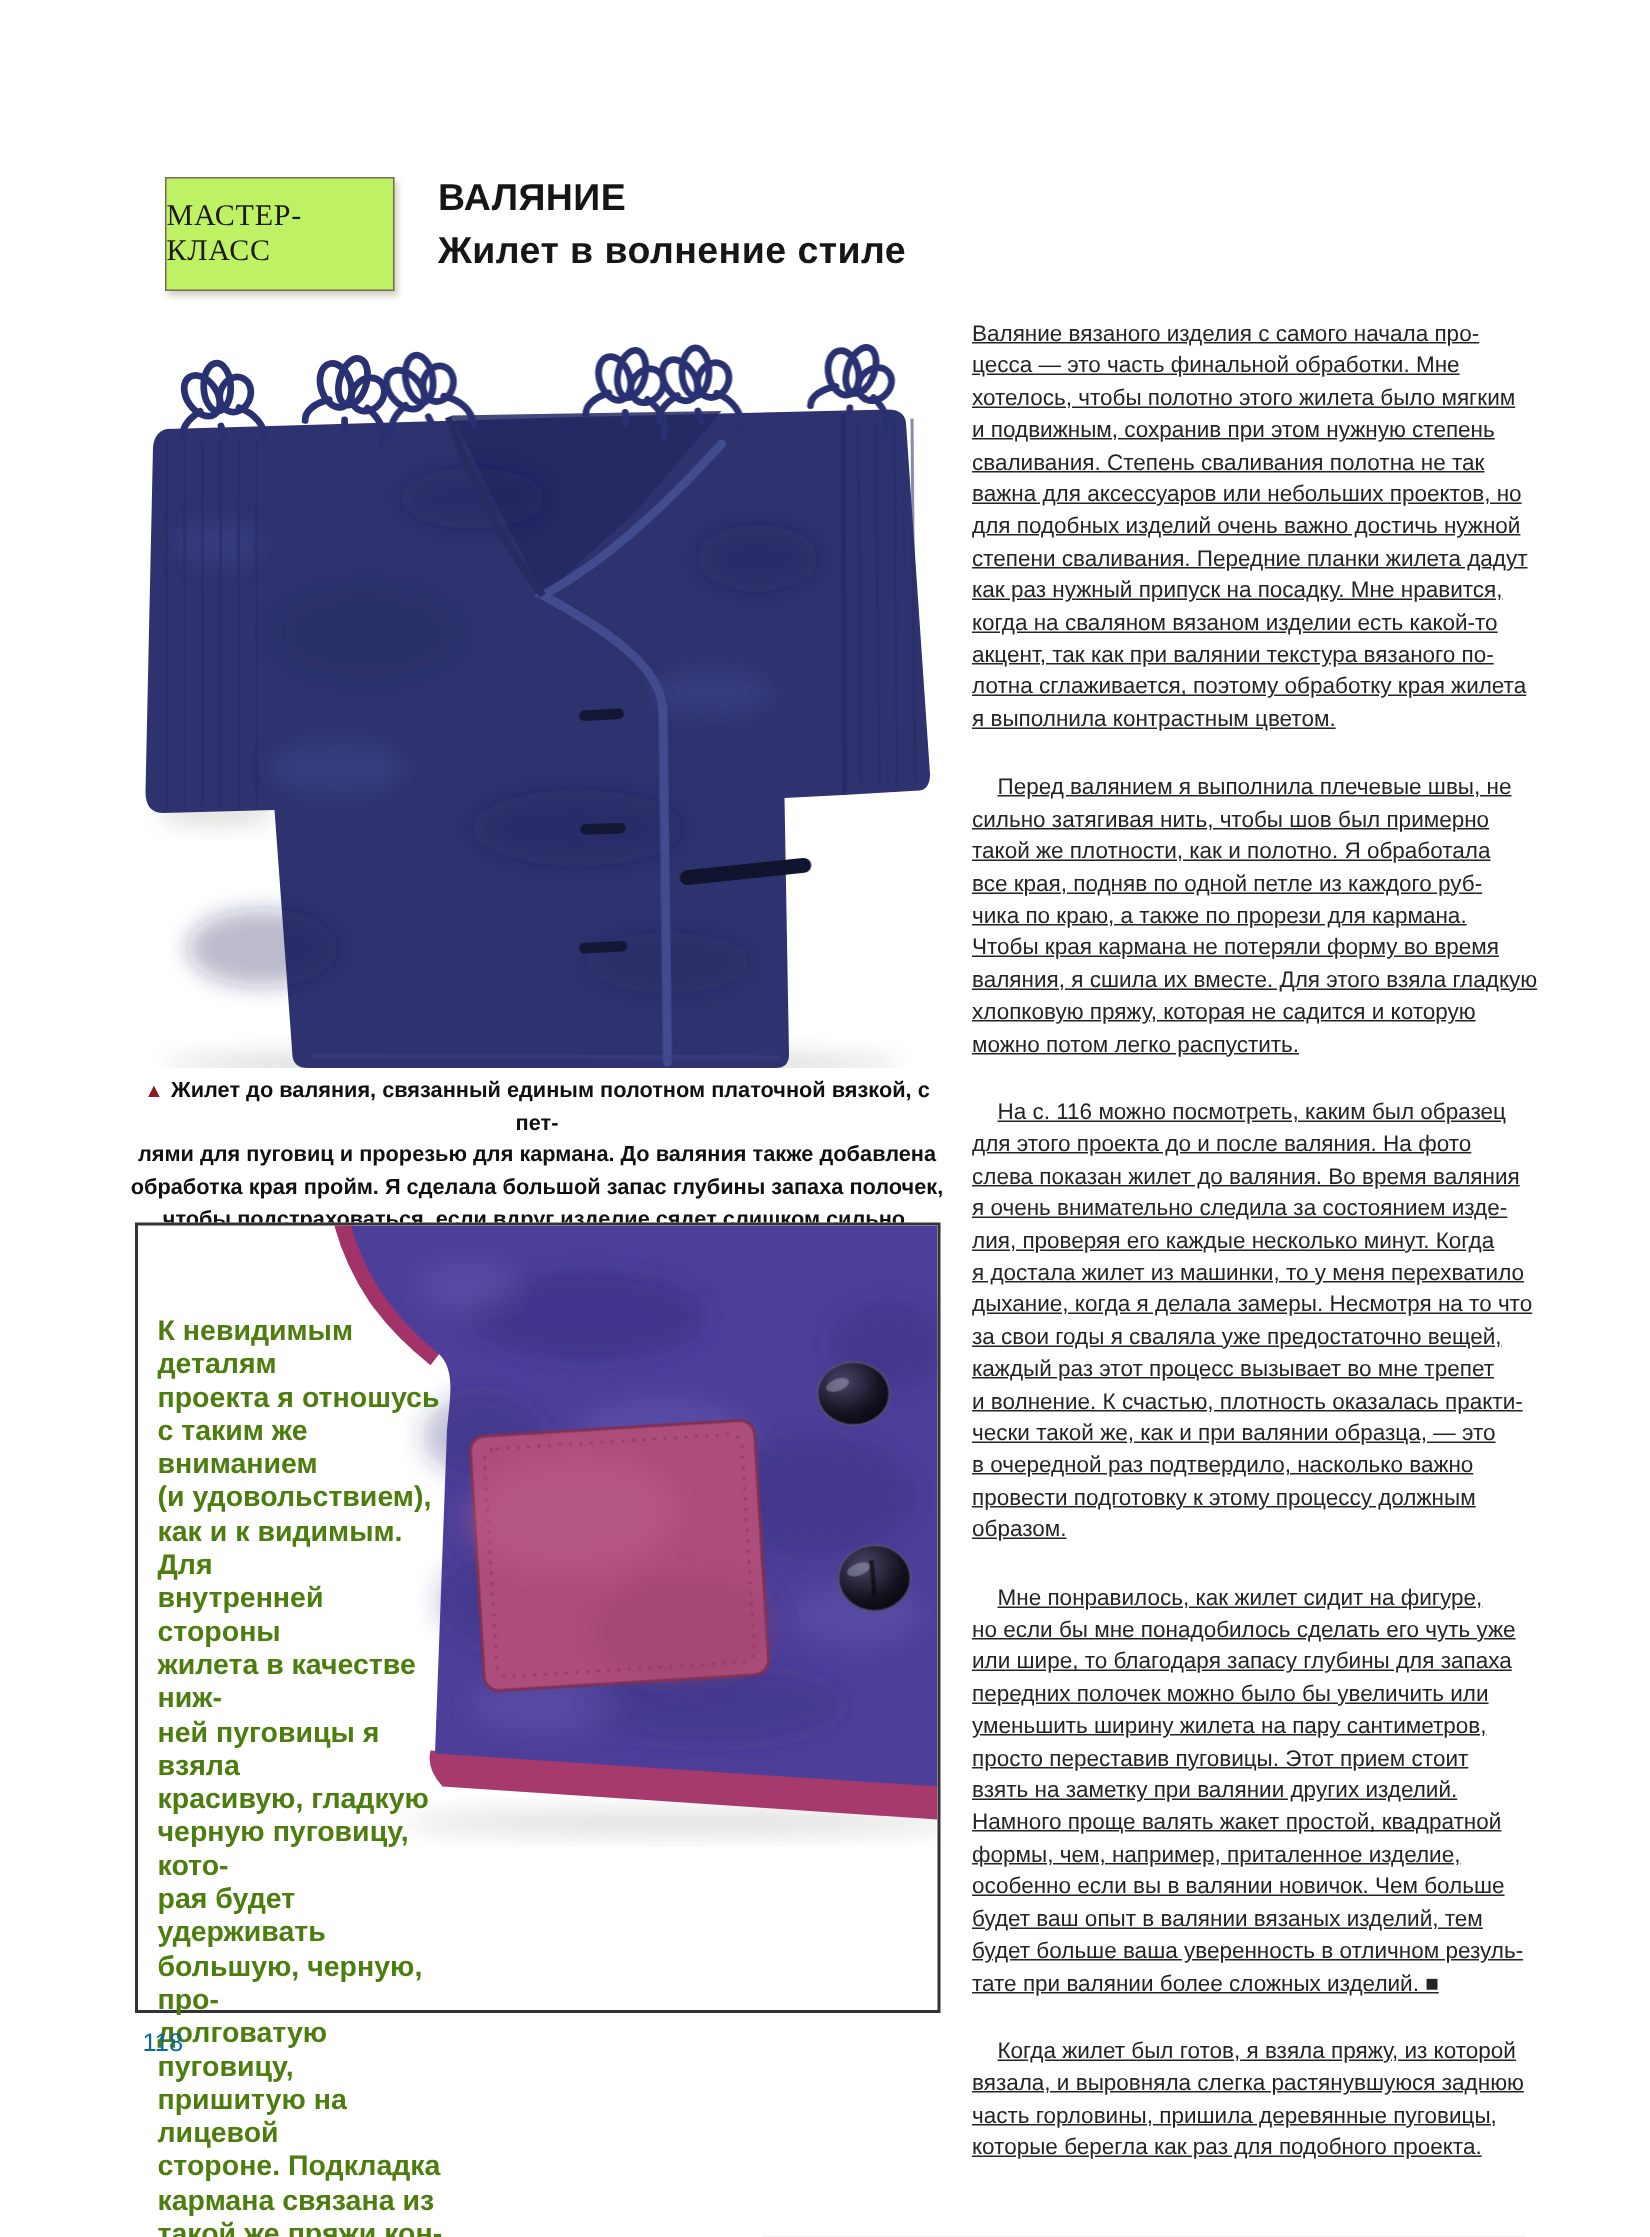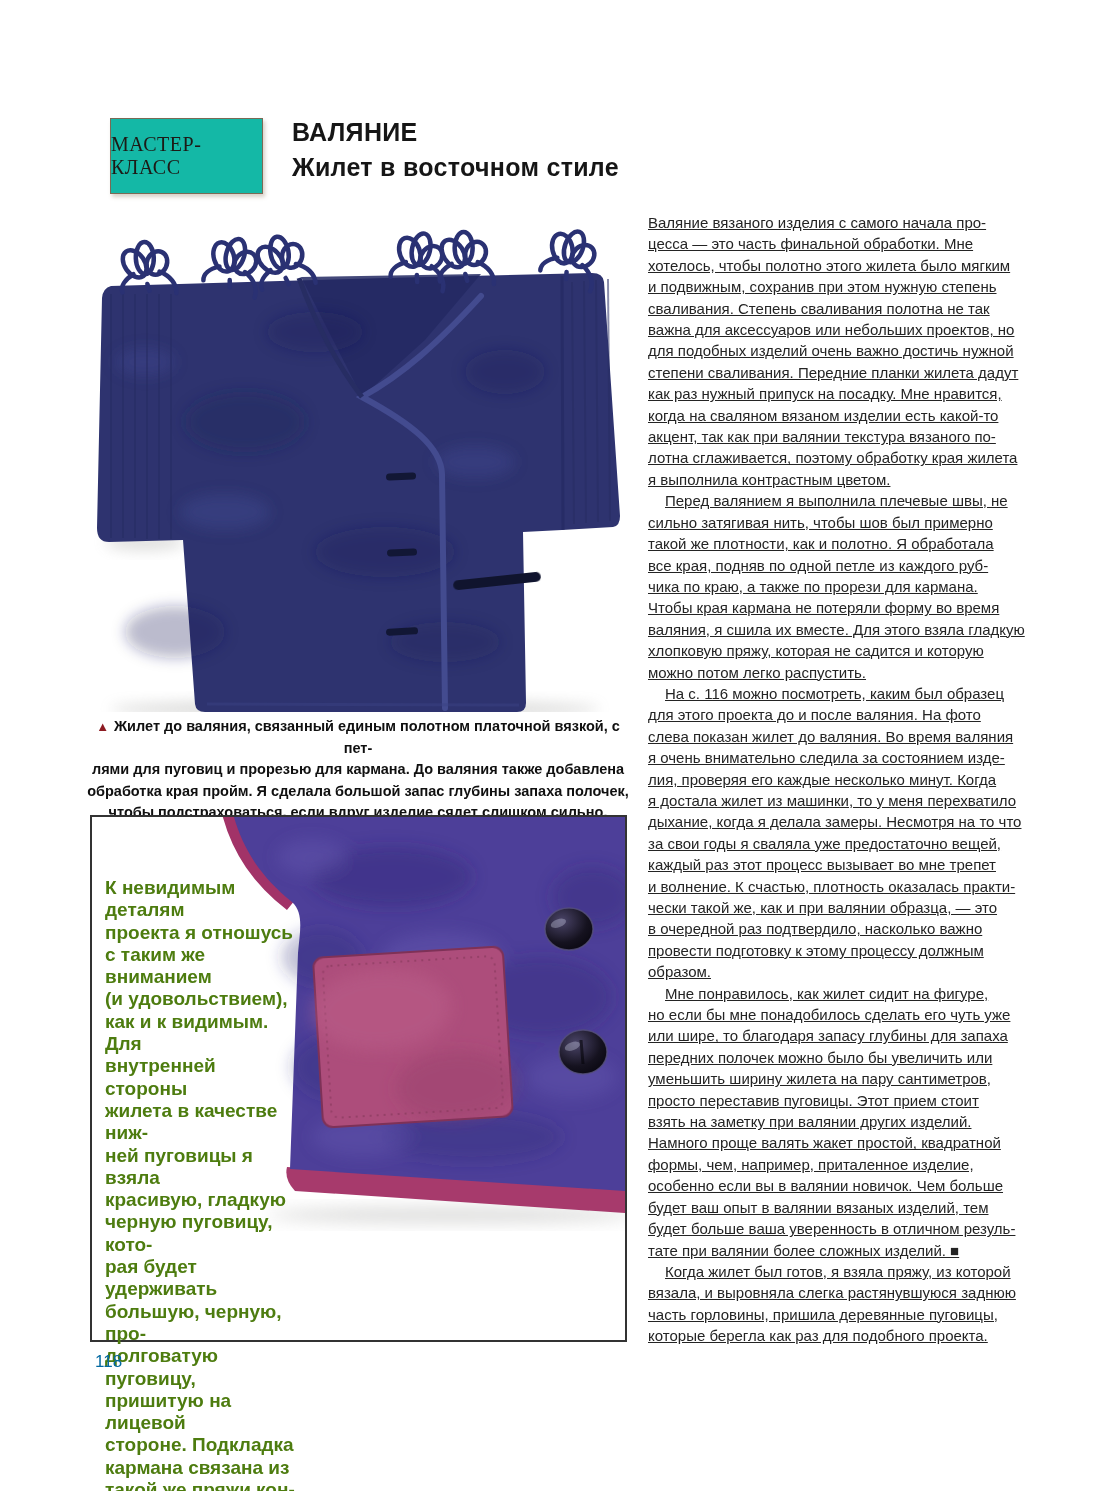--- a/index.html
+++ b/index.html
@@ -10,21 +10,21 @@
     margin: 0 auto;
     background: #ffffff;
     font-family: "Liberation Sans", sans-serif;
     color: #232323;
     overflow: hidden;
   }
   
   .kicker-box {
     position: absolute; left: 110px; top: 118px;
     width: 153px; height: 76px;
-    background: #14b8a6;
+    background: #bef264;
     border: 1px solid #7a6a55;
     box-shadow: 2px 3px 4px rgba(120,100,70,.30);
     display: flex; align-items: center; justify-content: center;
   }
   .kicker-box span {
     font-family: "Liberation Serif", serif;
     font-size: 20px; letter-spacing: .5px; color: #1d1a16;
   }
   .title-block { position: absolute; left: 292px; top: 115px; }
   .title-block .t1, .title-block .t2 {
@@ -56,38 +56,38 @@
     position: absolute; left: 13px; top: 60px; width: 190px;
     font-weight: bold; font-size: 19px; line-height: 22.3px;
     color: #4d7c0f; white-space: pre-line;
   }
   
   .article {
     position: absolute; left: 648px; top: 212px; width: 380px;
     font-size: 15px; line-height: 21.4px; color: #242424;
   }
   .article p { white-space: pre-line; text-decoration: underline; }
-  .article p.indent { text-indent: 17px; }
+  .article p.indent { text-indent: 17px; margin-top: 24px; }
   
   .page-number {
     position: absolute; left: 95px; top: 1352px;
     font-size: 17px; color: #0369a1;
   }
 </style>
 </head>
 <body>
 
 <div id="page">
 
   <div class="kicker-box">
     <span>МАСТЕР-КЛАСС</span>
   </div>
   <div class="title-block">
     <div class="t1">ВАЛЯНИЕ</div>
-    <div class="t2">Жилет в восточном стиле</div>
+    <div class="t2">Жилет в волнение стиле</div>
   </div>
 
   <div class="photo-before">
     <svg width="543" height="500" viewBox="0 0 543 500">
       <defs>
         <filter id="blur1" x="-50%" y="-50%" width="200%" height="200%">
             <feGaussianBlur stdDeviation="7"></feGaussianBlur>
           </filter>
         <g id="tassel" fill="none" stroke="#2a3173" stroke-width="4.5" stroke-linecap="round">
           <ellipse cx="-9" cy="-20" rx="10" ry="15" transform="rotate(-25 -9 -20)"></ellipse>

